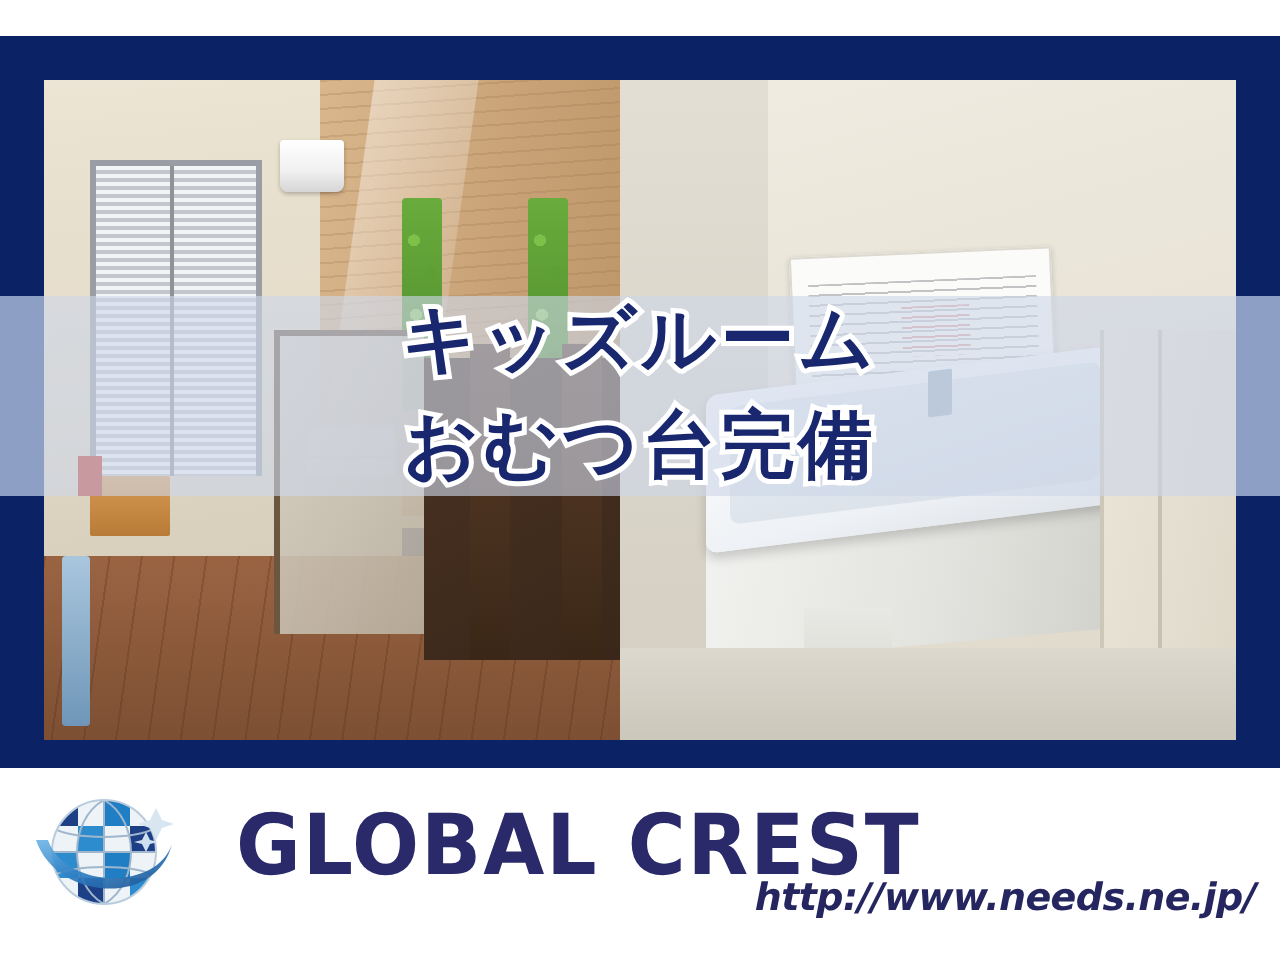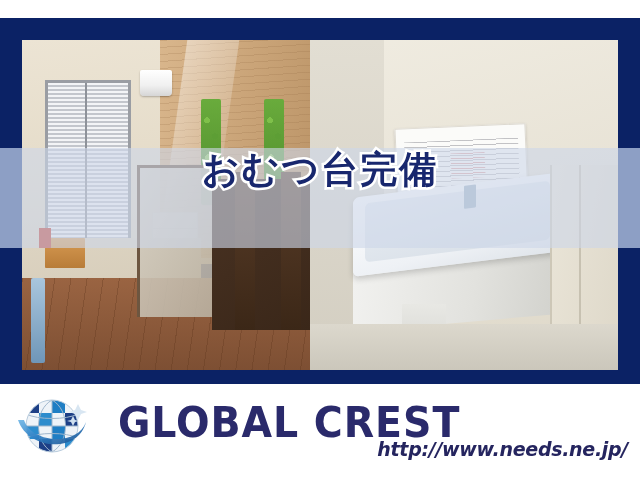--- a/index.html
+++ b/index.html
@@ -409,20 +409,21 @@
       <div class="pr-floor"></div>
     </div>
 
   </div>
 
   <div class="headline-band"></div>
   <div class="headline-band-frame-l"></div>
   <div class="headline-band-frame-r"></div>
 
   <div class="headline">
+    <span class="headline-line">キッズルーム</span>
     <span class="headline-line">おむつ台完備</span>
   </div>
 
 
   <div class="footer"></div>
 
   <svg class="logo-globe" viewBox="0 0 76 72">
     <defs>
       <clipPath id="sphereClip">
           <circle cx="38" cy="34" r="26"></circle>

